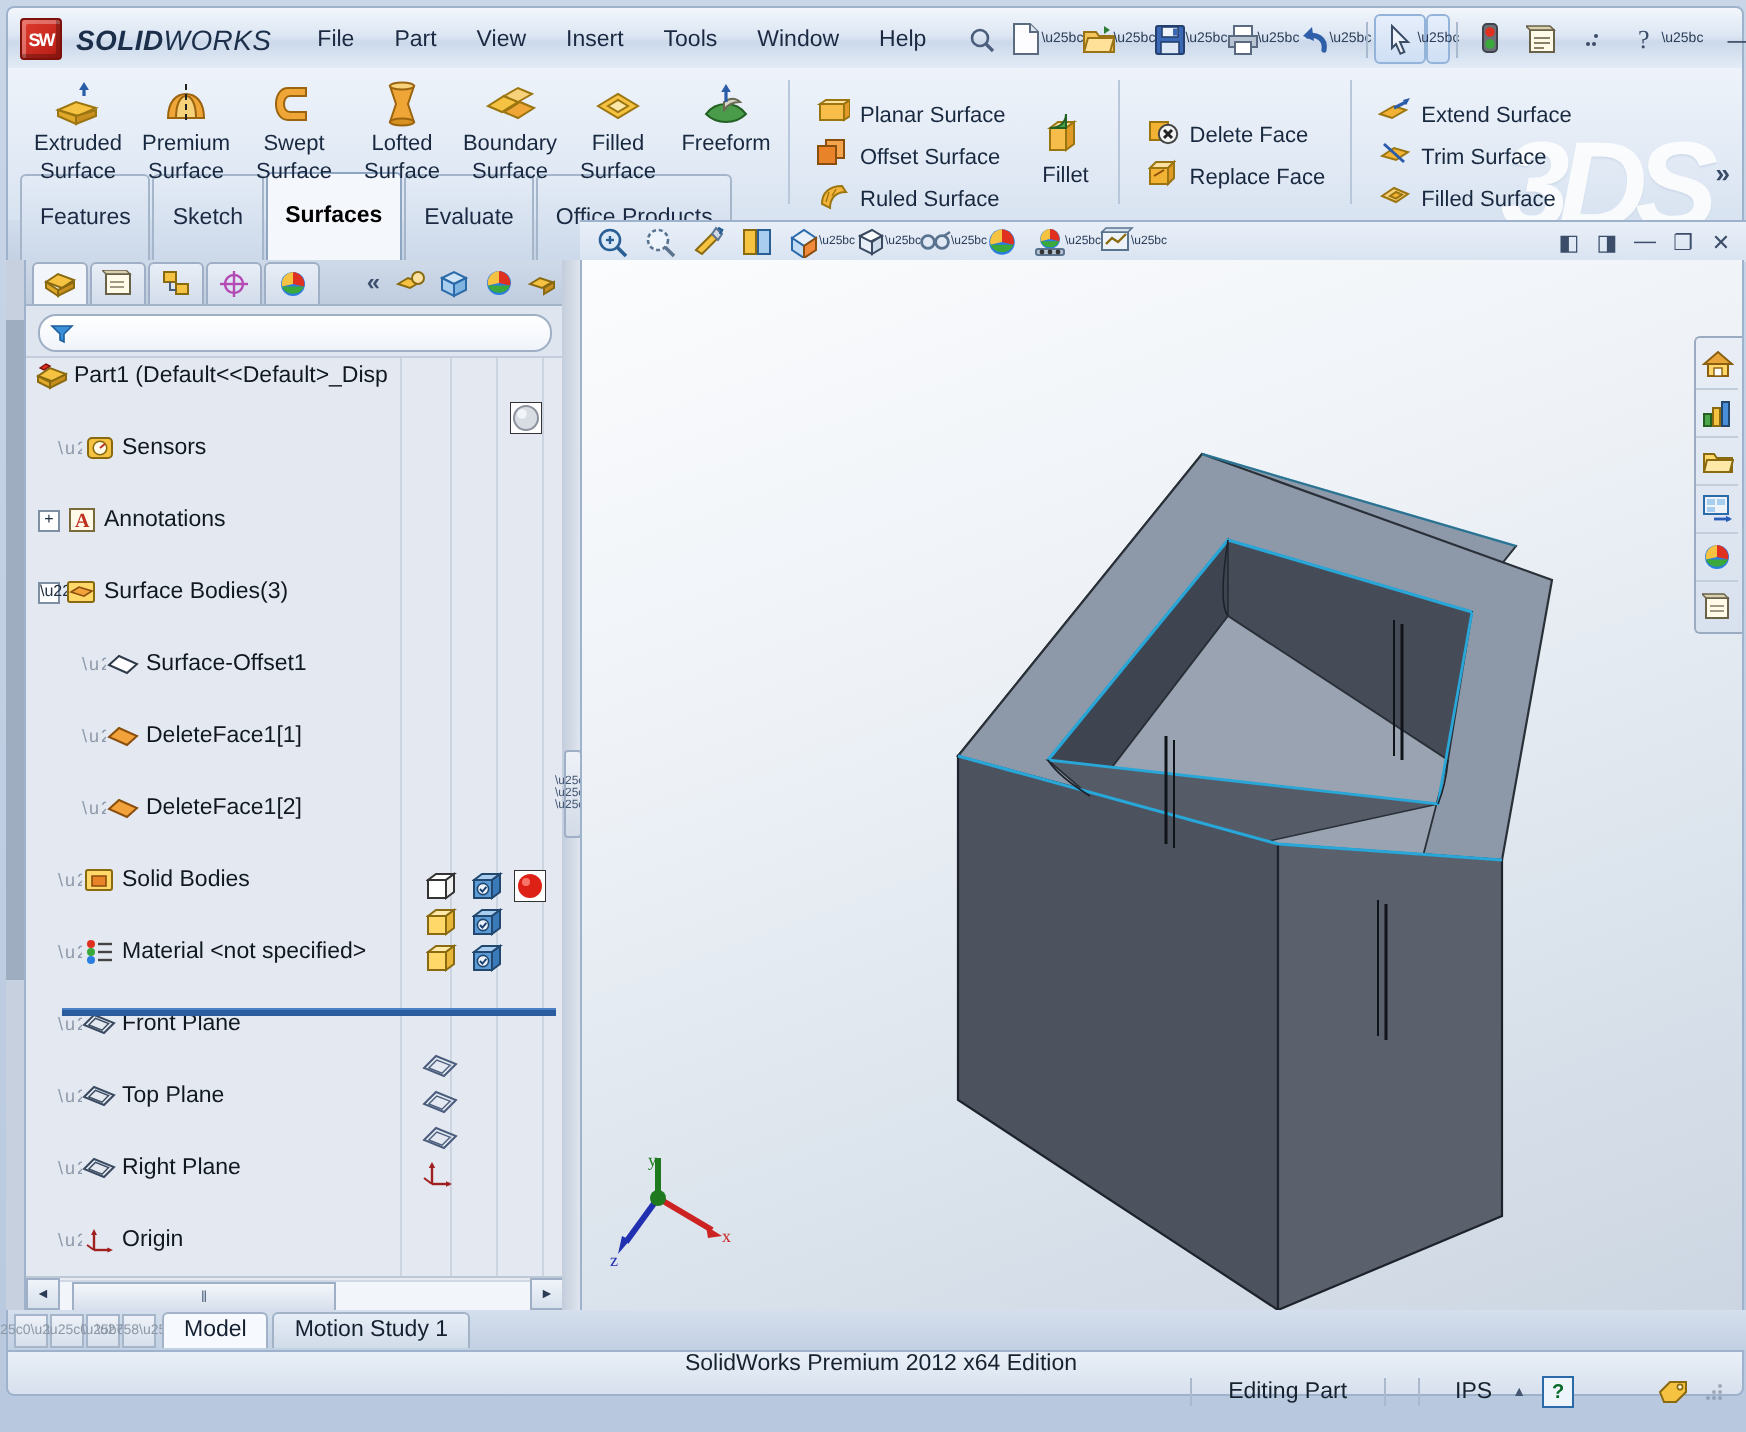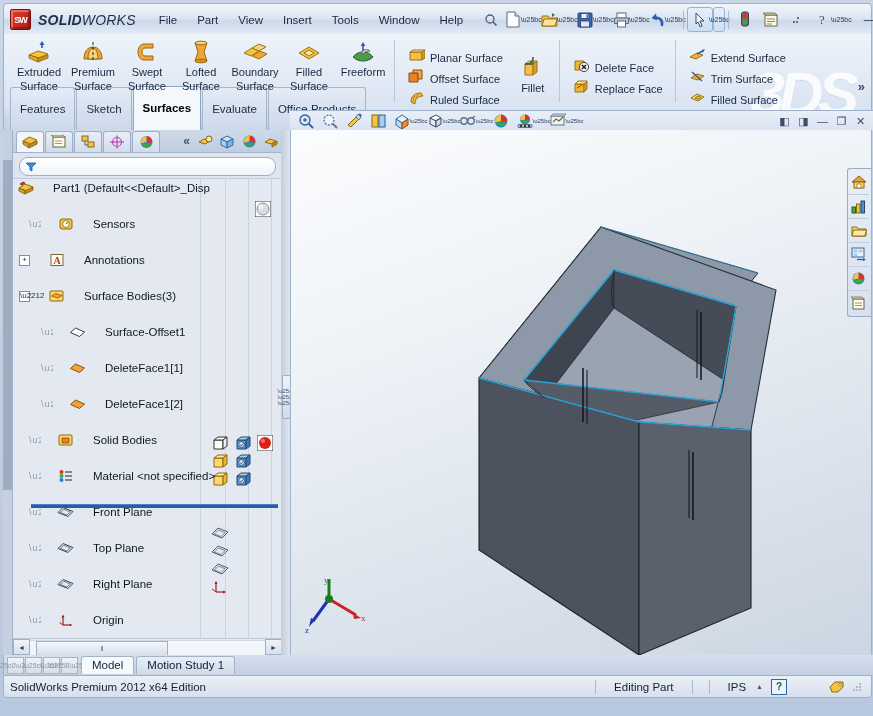--- a/index.html
+++ b/index.html
@@ -141,21 +141,21 @@
     background: linear-gradient(180deg,#ffffff,#f0f4fa);
     display:flex; align-items:center; padding-left:5px;
   }
   #tree {
     flex:1; overflow:hidden; position:relative;
     background:#e4e9f1;
     border-top:1px solid #c3cddb;
   }
   .trow {
     position:relative; height:18px; display:flex; align-items:center;
-    font-size:11.5px; color:#101820; white-space:nowrap;gap:16px;
+    font-size:11.5px; color:#101820; white-space:nowrap;
   }
   .expander {
     width:9px;height:9px; border:1px solid #7f8fa3; background:#fff;
     font-size:8px; line-height:7px; text-align:center; color:#203040;
     margin-right:2px; flex:0 0 auto;
   }
   .dots { width:12px; flex:0 0 auto; color:#8d9aab; font-size:9px; letter-spacing:1px; overflow:hidden;}
   .ticon { width:17px; height:16px; display:flex; align-items:center; justify-content:center; flex:0 0 auto;}
   .tlabel { margin-left:3px; }
   #rollback-bar {
@@ -242,21 +242,21 @@
     height:17px; line-height:17px; padding:0 10px; margin-left:2px;
     font-size:11.5px; border:1px solid #a2b3c8; border-bottom:none;
     border-radius:3px 3px 0 0;
     background:linear-gradient(180deg,#e7eef7,#d0dbe9); color:#14202f;
   }
   .btab.active { background:#f6f9fd; font-weight:normal;}
   #statusbar {
     position:absolute; left:3px; top:675px; width:867px; height:21px;
     background: linear-gradient(180deg,#eaf0f8,#d7e0ed);
     border:1px solid #9eb2cb; border-radius:0 0 4px 4px;
-    display:flex; align-items:center; font-size:11.5px; color:#16222f;
+    display:flex; align-items:center; font-size:11.5px; color:#16222f;flex-direction:column;
   }
   #status-left { padding-left:6px; }
   .st-sep { width:1px;height:14px;background:#aab9cc;margin:0 8px;}
   #status-right { margin-left:auto; display:flex; align-items:center; padding-right:8px;}
   .st-cell { padding:0 10px; }
   .grip-dots { width:12px;height:12px; margin-left:6px; opacity:.6;}
   svg { display:block; }
 </style>
 </head>
 <body>

